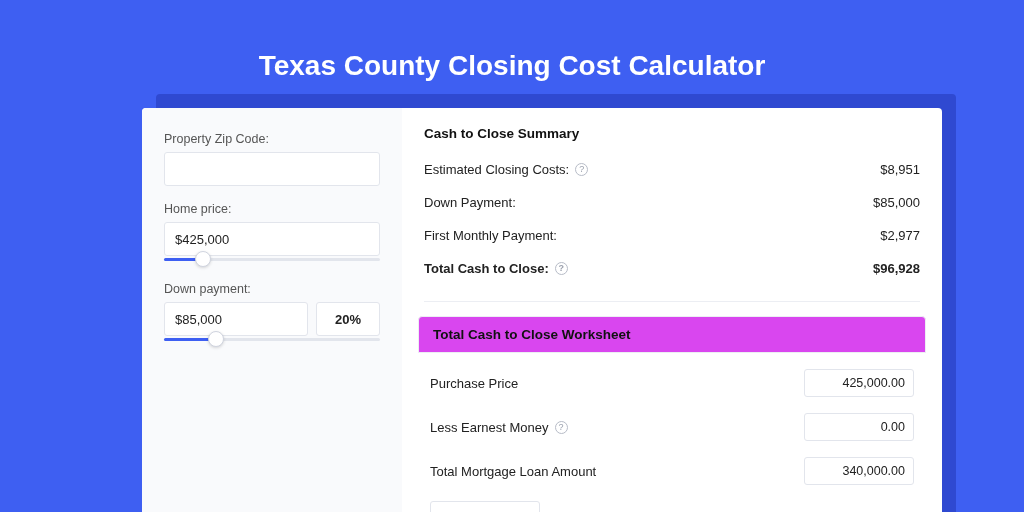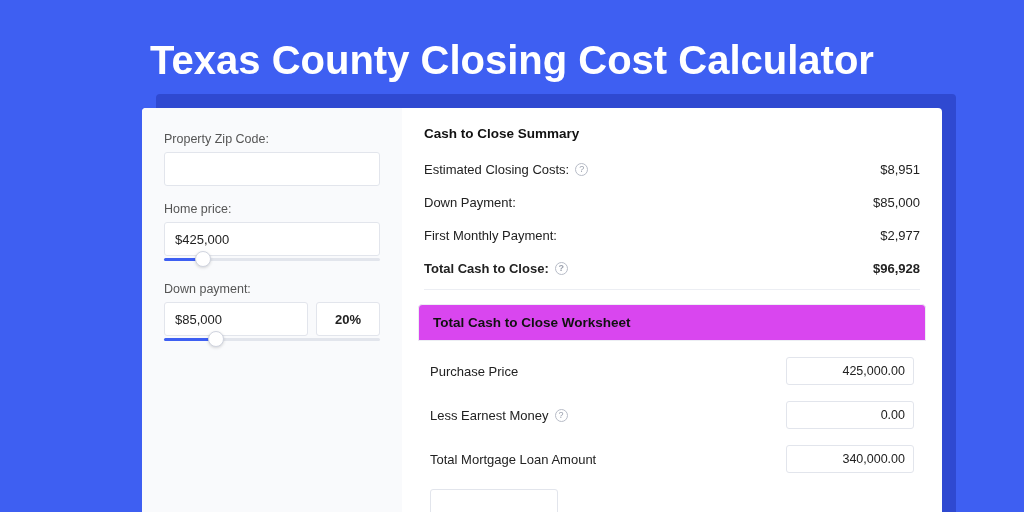--- a/index.html
+++ b/index.html
@@ -1,24 +1,24 @@
 <!DOCTYPE html>
 <html><head>
 <meta charset="utf-8">
 <style>
   * { box-sizing: border-box; margin: 0; padding: 0; }
   html, body { width: 1024px; height: 512px; overflow: hidden; font-family: -apple-system, BlinkMacSystemFont, "Segoe UI", Arial, sans-serif; }
   body { background: #3e5ff2; }
   .page-title {
     position: absolute;
-    top: 38px;
+    top: 50px;
     left: 0; right: 0;
     text-align: center;
     color: #fff;
-    font-size: 40px;
+    font-size: 28px;
     font-weight: 700;
   }
   .shadow-card {
     position: absolute;
     left: 156px;
     top: 94px;
     width: 800px;
     height: 430px;
     background: #2f49d1;
     border-radius: 4px;
@@ -76,21 +76,21 @@
     position: absolute; top: -3px; width: 16px; height: 16px;
     border-radius: 50%; background: #fff;
     border: 1px solid #d0d4df;
     box-shadow: 0 1px 3px rgba(0,0,0,0.15);
     transform: translateX(-50%);
   }
   .right-pane {
     flex: 1;
     padding: 18px 22px 0 22px;
   }
-  .summary-section { border-bottom: 1px solid #eceef3; padding-bottom: 4px; margin-bottom: 14px; }
+  .summary-section { border-bottom: 1px solid #eceef3; padding-bottom: 16px; margin-bottom: 14px; }
   .section-title {
     font-size: 13.5px;
     font-weight: 700;
     color: #111;
     margin-bottom: 12px;
   }
   .summary-row {
     display: flex;
     justify-content: space-between;
     align-items: flex-end;
@@ -124,21 +124,21 @@
   .ws-row {
     display: flex;
     justify-content: space-between;
     align-items: center;
     font-size: 13px;
     color: #222;
     padding: 8px 6px;
   }
   .ws-row .label { display: flex; align-items: center; gap: 6px; }
   .ws-input {
-    width: 128px;
+    width: 110px;
     height: 28px;
     border: 1px solid #e2e5ec;
     border-radius: 3px;
     padding: 0 8px;
     font-size: 12.5px;
     text-align: right;
     color: #222;
     background: #fff;
     outline: none;
   }

